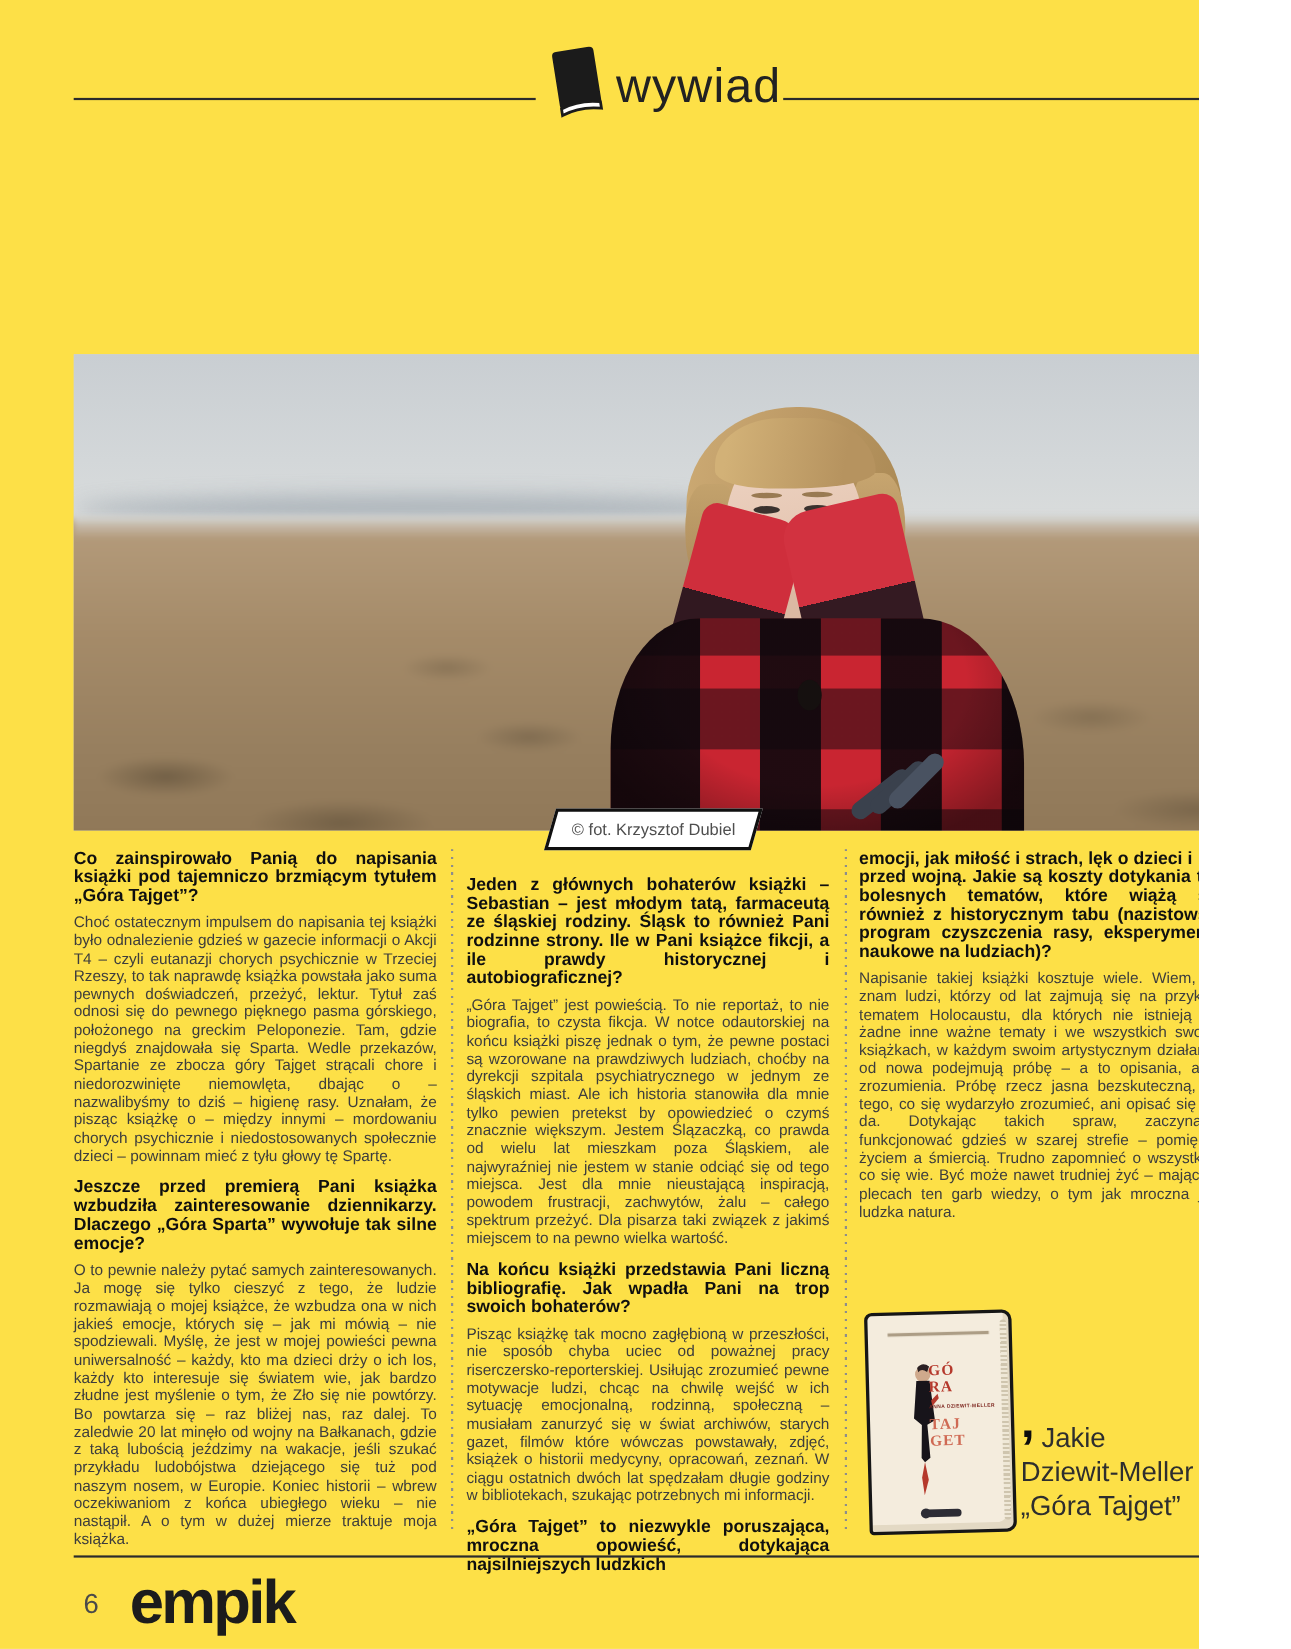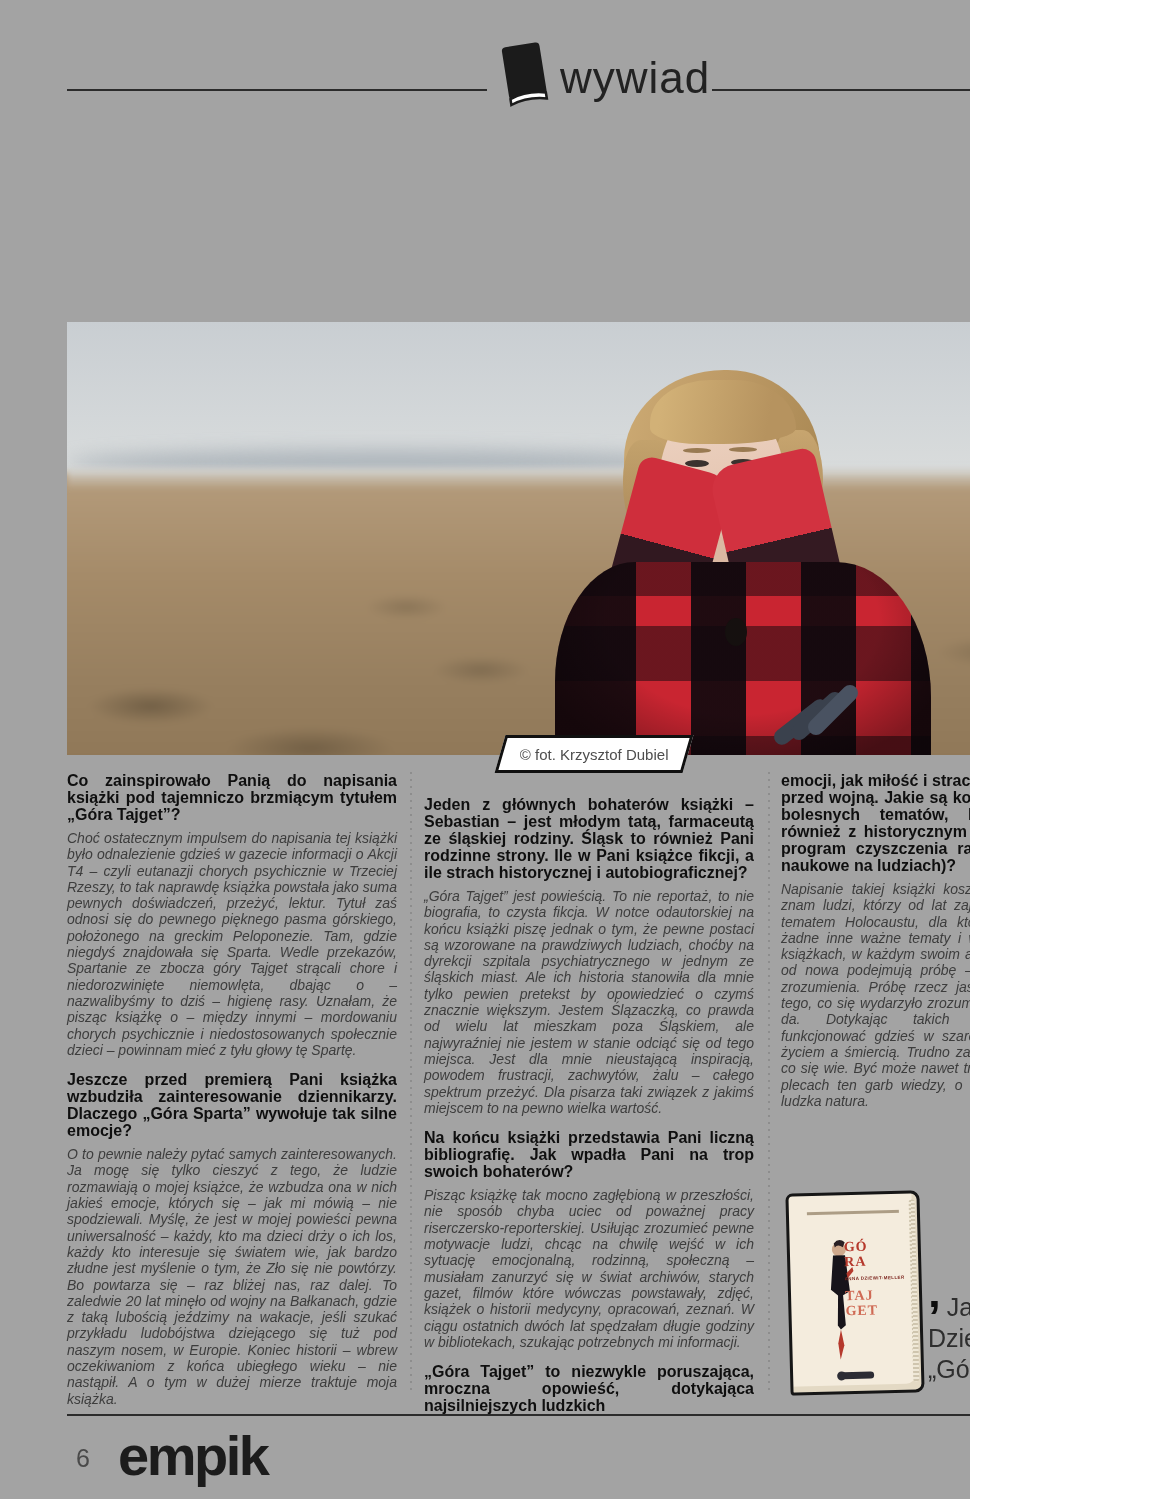--- a/index.html
+++ b/index.html
@@ -1,16 +1,16 @@
 <!DOCTYPE html>
 <html lang="pl"><head>
 <meta charset="utf-8">
 <style>
   html,body{margin:0;padding:0;background:#ffffff;}
-  .page{position:relative;width:970px;height:1499px;background:#a3a3a3;overflow:hidden;
+  .page{position:relative;width:1090px;height:1499px;background:#fde047;overflow:hidden;
         font-family:"Liberation Sans","DejaVu Sans",sans-serif;color:#1a1a1a;}
 
   
   .rule{position:absolute;height:2px;background:#2b2b2b;}
   .rule-left{left:67px;top:89px;width:420px;}
   .rule-right{left:712px;top:89px;width:396px;}
   .section-head{position:absolute;left:494px;top:42px;display:flex;align-items:center;gap:10px;}
   .section-label{font-size:44px;font-weight:300;letter-spacing:1px;color:#222;line-height:68px;}
 
   
@@ -90,21 +90,21 @@
                 border:3px solid #101010;transform:skewX(-16deg);z-index:5;
                 display:flex;align-items:center;justify-content:center;}
   .credit-badge span{transform:skewX(16deg);font-size:15px;color:#4e4e4e;white-space:nowrap;}
 
   
   .col{position:absolute;top:772px;width:330px;font-size:14px;line-height:16.3px;}
   .col-1{left:67px;} .col-2{left:424px;} .col-3{left:781px;}
   .q{font-weight:700;color:#0f0f0f;text-align:justify;font-size:16px;line-height:17px;margin:13px 0 7px;}
   .col .q:first-child{margin-top:0;}
   .col-2 .q:first-child{margin-top:24px;}
-  .a{color:#3d3d3d;text-align:justify;margin:0 0 3px;font-style:italic;}
+  .a{color:#3d3d3d;text-align:justify;margin:0 0 3px;}
   .divider{position:absolute;top:772px;width:2px;height:622px;
            background:repeating-linear-gradient(to bottom,#8d8d8d 0 2px,transparent 2px 7px);}
   .div-1{left:410px;} .div-2{left:768px;}
 
   
   .book{position:absolute;left:788px;top:1192px;width:128px;height:196px;background:#f4ecdd;
         border:3px solid #161616;border-radius:7px 9px 9px 4px;transform:rotate(-1.5deg);
         box-shadow:inset -9px -10px 0 -4px #e3d9c4;}
   .book:after{content:"";position:absolute;right:2px;top:6px;bottom:8px;width:6px;
         background:repeating-linear-gradient(to bottom,#cfc5ae 0 2px,#efe8d7 2px 4px);border-radius:3px;}
@@ -185,21 +185,21 @@
   </div>
 
   <div class="col col-1">
     <p class="q">Co zainspirowało Panią do napisania książki pod tajemniczo brzmiącym tytułem „Góra Tajget”?</p>
     <p class="a">Choć ostatecznym impulsem do napisania tej książki było odnalezienie gdzieś w gazecie informacji o Akcji T4 – czyli eutanazji chorych psychicznie w Trzeciej Rzeszy, to tak naprawdę książka powstała jako suma pewnych doświadczeń, przeżyć, lektur. Tytuł zaś odnosi się do pewnego pięknego pasma górskiego, położonego na greckim Peloponezie. Tam, gdzie niegdyś znajdowała się Sparta. Wedle przekazów, Spartanie ze zbocza góry Tajget strącali chore i niedorozwinięte niemowlęta, dbając o – nazwalibyśmy to dziś – higienę rasy. Uznałam, że pisząc książkę o – między innymi – mordowaniu chorych psychicznie i niedostosowanych społecznie dzieci – powinnam mieć z tyłu głowy tę Spartę.</p>
     <p class="q">Jeszcze przed premierą Pani książka wzbudziła zainteresowanie dziennikarzy. Dlaczego „Góra Sparta” wywołuje tak silne emocje?</p>
     <p class="a">O to pewnie należy pytać samych zainteresowanych. Ja mogę się tylko cieszyć z tego, że ludzie rozmawiają o mojej książce, że wzbudza ona w nich jakieś emocje, których się – jak mi mówią – nie spodziewali. Myślę, że jest w mojej powieści pewna uniwersalność – każdy, kto ma dzieci drży o ich los, każdy kto interesuje się światem wie, jak bardzo złudne jest myślenie o tym, że Zło się nie powtórzy. Bo powtarza się – raz bliżej nas, raz dalej. To zaledwie 20 lat minęło od wojny na Bałkanach, gdzie z taką lubością jeździmy na wakacje, jeśli szukać przykładu ludobójstwa dziejącego się tuż pod naszym nosem, w Europie. Koniec historii – wbrew oczekiwaniom z końca ubiegłego wieku – nie nastąpił. A o tym w dużej mierze traktuje moja książka.</p>
   </div>
   <div class="divider div-1"></div>
   <div class="col col-2">
-    <p class="q">Jeden z głównych bohaterów książki – Sebastian – jest młodym tatą, farmaceutą ze śląskiej rodziny. Śląsk to również Pani rodzinne strony. Ile w Pani książce fikcji, a ile strach historycznej i autobiograficznej?</p>
+    <p class="q">Jeden z głównych bohaterów książki – Sebastian – jest młodym tatą, farmaceutą ze śląskiej rodziny. Śląsk to również Pani rodzinne strony. Ile w Pani książce fikcji, a ile prawdy historycznej i autobiograficznej?</p>
     <p class="a">„Góra Tajget” jest powieścią. To nie reportaż, to nie biografia, to czysta fikcja. W notce odautorskiej na końcu książki piszę jednak o tym, że pewne postaci są wzorowane na prawdziwych ludziach, choćby na dyrekcji szpitala psychiatrycznego w jednym ze śląskich miast. Ale ich historia stanowiła dla mnie tylko pewien pretekst by opowiedzieć o czymś znacznie większym. Jestem Ślązaczką, co prawda od wielu lat mieszkam poza Śląskiem, ale najwyraźniej nie jestem w stanie odciąć się od tego miejsca. Jest dla mnie nieustającą inspiracją, powodem frustracji, zachwytów, żalu – całego spektrum przeżyć. Dla pisarza taki związek z jakimś miejscem to na pewno wielka wartość.</p>
     <p class="q">Na końcu książki przedstawia Pani liczną bibliografię. Jak wpadła Pani na trop swoich bohaterów?</p>
     <p class="a">Pisząc książkę tak mocno zagłębioną w przeszłości, nie sposób chyba uciec od poważnej pracy riserczersko-reporterskiej. Usiłując zrozumieć pewne motywacje ludzi, chcąc na chwilę wejść w ich sytuację emocjonalną, rodzinną, społeczną – musiałam zanurzyć się w świat archiwów, starych gazet, filmów które wówczas powstawały, zdjęć, książek o historii medycyny, opracowań, zeznań. W ciągu ostatnich dwóch lat spędzałam długie godziny w bibliotekach, szukając potrzebnych mi informacji.</p>
     <p class="q">„Góra Tajget” to niezwykle poruszająca, mroczna opowieść, dotykająca najsilniejszych ludzkich</p>
   </div>
   <div class="divider div-2"></div>
   <div class="col col-3">
     <p class="q">emocji, jak miłość i strach, lęk o dzieci i lęk przed wojną. Jakie są koszty dotykania tak bolesnych tematów, które wiążą się również z historycznym tabu (nazistowski program czyszczenia rasy, eksperymenty naukowe na ludziach)?</p>
     <p class="a">Napisanie takiej książki kosztuje wiele. Wiem, bo znam ludzi, którzy od lat zajmują się na przykład tematem Holocaustu, dla których nie istnieją już żadne inne ważne tematy i we wszystkich swoich książkach, w każdym swoim artystycznym działaniu, od nowa podejmują próbę – a to opisania, a to zrozumienia. Próbę rzecz jasna bezskuteczną, bo tego, co się wydarzyło zrozumieć, ani opisać się nie da. Dotykając takich spraw, zaczynamy funkcjonować gdzieś w szarej strefie – pomiędzy życiem a śmiercią. Trudno zapomnieć o wszystkim, co się wie. Być może nawet trudniej żyć – mając na plecach ten garb wiedzy, o tym jak mroczna jest ludzka natura.</p>
   </div>

